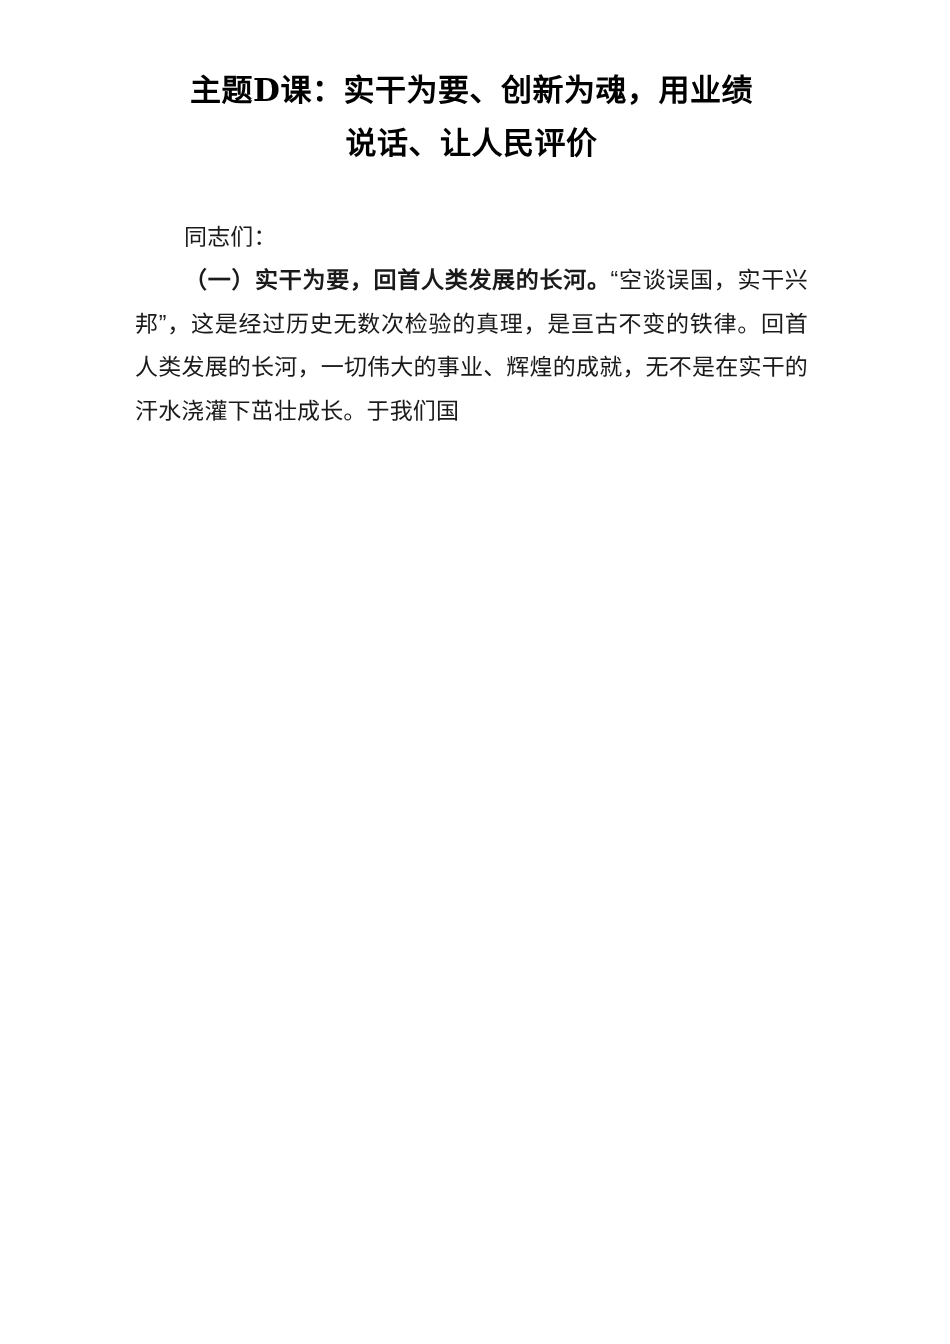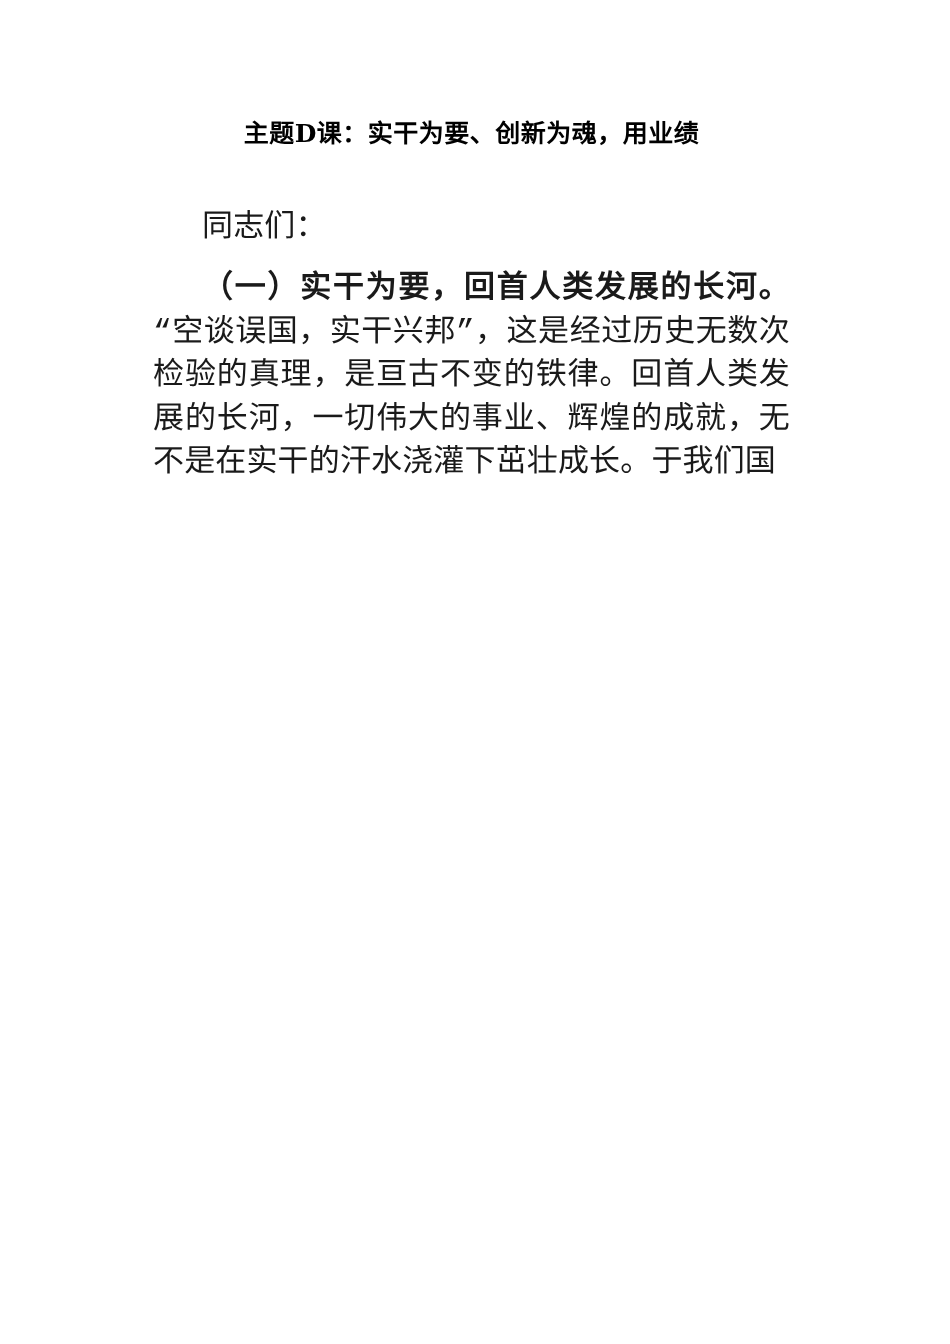--- a/index.html
+++ b/index.html
@@ -25,35 +25,35 @@
   .content {
     position: absolute;
     left: 135px;
     top: 0;
     width: 673px;
   }
 
   
   .doc-title {
     margin: 0;
-    padding-top: 107px;
+    padding-top: 64px;
     font-family: "DejaVu Serif", "Liberation Serif", serif;
     font-weight: bold;
-    font-size: 25px;
+    font-size: 31px;
     line-height: 53px;
     text-align: center;
     letter-spacing: 0.5px;
     color: #000000;
   }
 
   
   .para {
-    margin: 18px;
-    font-family: Liberation Mono, monospace;
-    font-size: 31px;
+    margin: 0;
+    font-family: Liberation Sans, sans-serif;
+    font-size: 23px;
     line-height: 43.4px;
     text-align: justify;
     text-justify: inter-ideograph;
     text-indent: 49px;
     color: #1a1a1a;
     letter-spacing: 0.15px;
   }
 
   .para.first-body {
     margin-top: 46px;
@@ -88,20 +88,21 @@
   }
 </style>
 </head>
 <body>
 
 <div class="page" style="background: rgb(255, 255, 255); color: rgb(26, 26, 26);">
   <div class="content">
 
     <h1 class="doc-title">
       <span>主题D课：实干为要、创新为魂，用业绩</span><br>
+      <span>说话、让人民评价</span>
     </h1>
 
     <p class="para salutation first-body">同志们：</p>
 
 
 
 
     <p class="para"><span class="lead-bold">（一）实干为要，回首人类发展的长河。</span><span>“空谈误国，实干兴邦”，这是经过历史无数次检验的真理，是亘古不变的铁律。回首人类发展的长河，一切伟大的事业、辉煌的成就，无不是在实干的汗水浇灌下茁壮成长。于我们国</span></p>
 
     <div class="spacer-bottom"></div>

